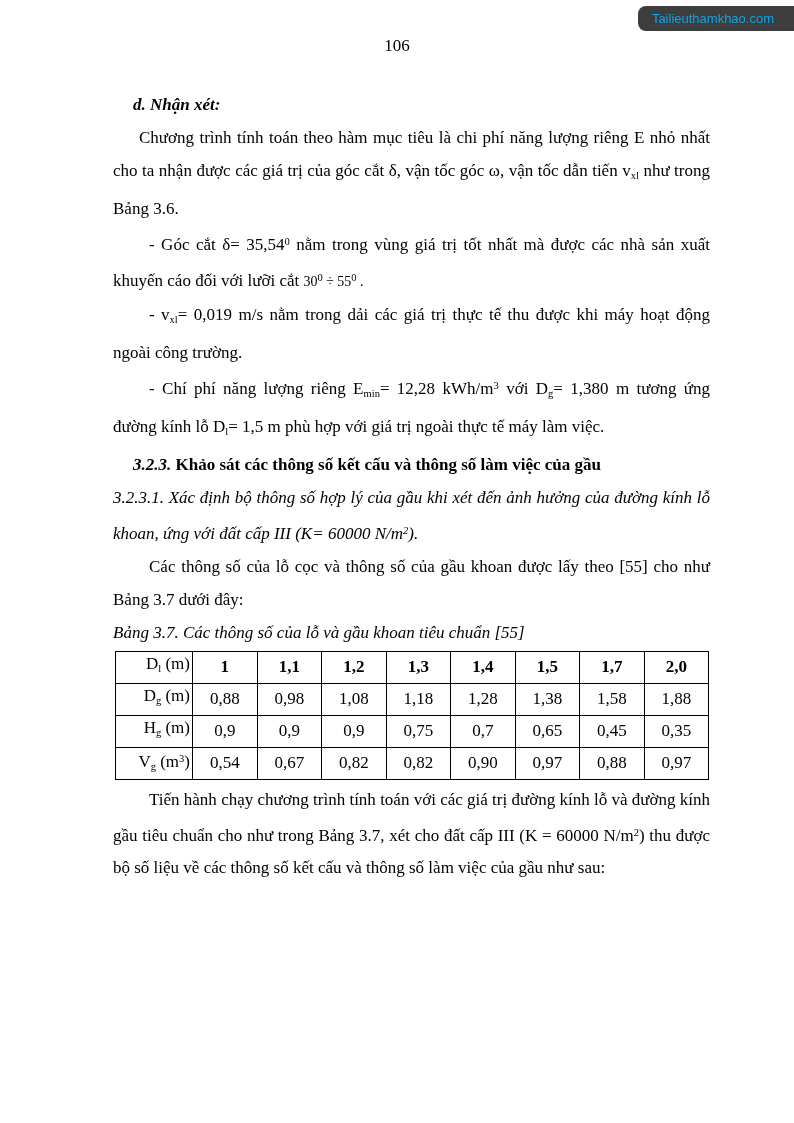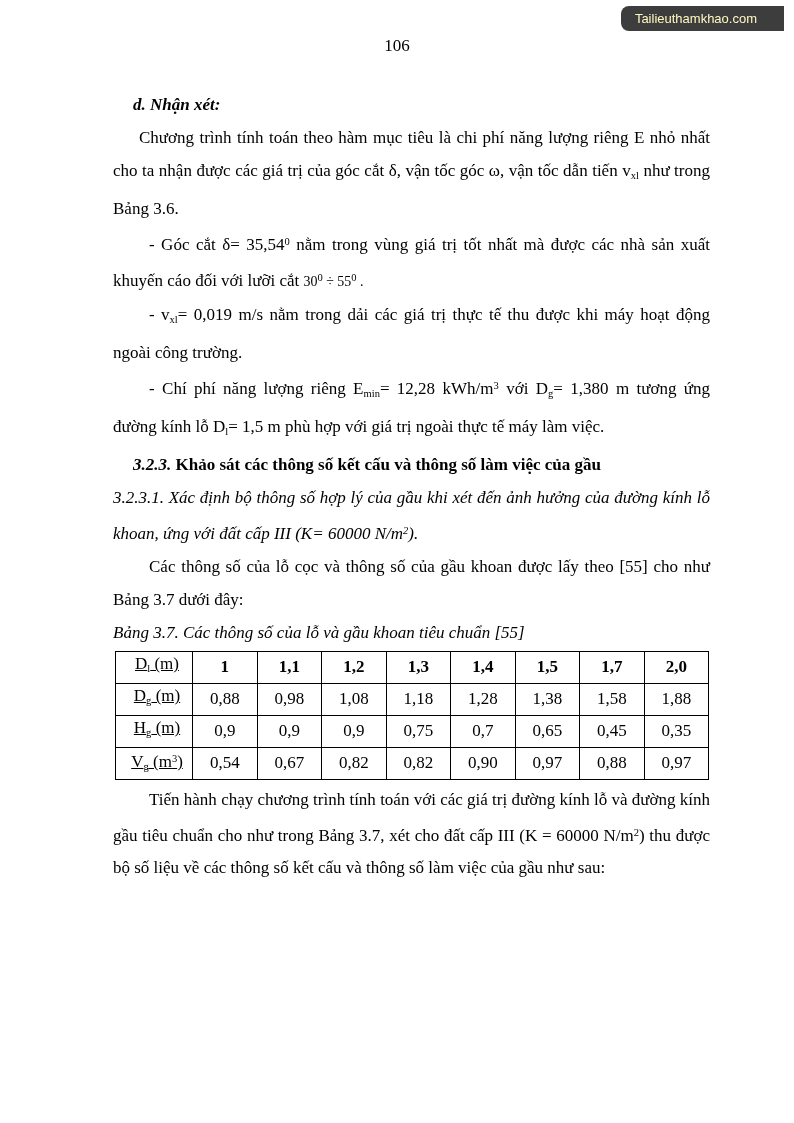--- a/index.html
+++ b/index.html
@@ -6,25 +6,25 @@
   .page{
     position:relative;
     width:794px;height:1123px;
     background:#ffffff;
     font-family:"Liberation Serif","DejaVu Serif",serif;
     color:#000;
     overflow:hidden;
     box-sizing:border-box;
   }
   .watermark{
-    position:absolute;top:6px;right:10px;
-    background:#3d3d3d;color:#fef9c3;
+    position:absolute;top:6px;right:0;
+    background:#3d3d3d;color:#0ea5e9;
     font-family:"Liberation Sans","DejaVu Sans",sans-serif;
     font-size:13px;line-height:15px;
-    padding:5px 27px 5px 14px;
+    padding:5px 20px 5px 14px;
     border-radius:8px 0 0 8px;
   }
   .page-number{
     position:absolute;top:36px;left:0;width:100%;
     text-align:center;font-size:17px;
   }
   .content{
     position:absolute;top:88px;left:113px;width:597px;
     font-size:17px;line-height:33px;
     text-align:justify;
@@ -49,21 +49,21 @@
     font-size:17px;
   }
   table.data-table td{
     border:1px solid #000;
     text-align:center;
     height:29px;
     line-height:20px;
     padding:1px 2px;
   }
   table.data-table td.lbl{
-    text-align:center;padding-left:8px;width:66px;text-decoration:underline;
+    text-align:right;padding-left:8px;width:66px;
   }
   table.data-table td.boldcell{font-weight:bold;}
 </style>
 </head>
 <body>
 
 <div class="page">
 
   <div class="watermark">Tailieuthamkhao.com</div>
 

